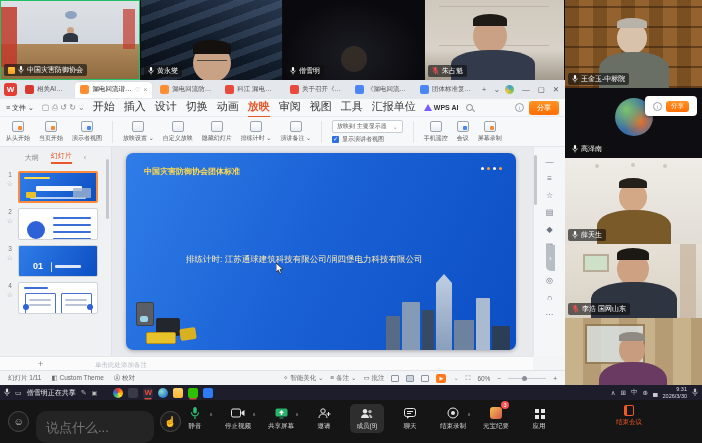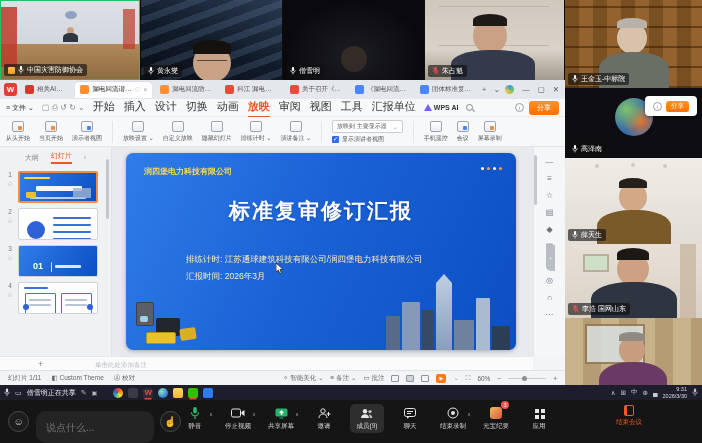--- a/index.html
+++ b/index.html
@@ -92,21 +92,21 @@
     padding:0 4px;gap:5px;color:#e8e8ee;font-size:7px;z-index:9}
   .appico{width:10px;height:10px;border-radius:2px;flex:0 0 auto}
   .appico.active{box-shadow:0 3px 0 -1.5px #d05040}
   .tray{margin-left:auto;display:flex;align-items:center;gap:5px;color:#c9c9d4;font-size:6.5px}
   .clock{display:flex;flex-direction:column;align-items:flex-end;font-size:5.5px;line-height:1.15;color:#dcdce4}
   
   .meetbar{position:absolute;left:0;top:400px;width:702px;height:43px;background:#151515;z-index:9}
   .circlebtn{position:absolute;width:21px;height:21px;border:1px solid #4a4a4a;border-radius:50%;color:#b9b9b9;
     font-size:10px;display:flex;align-items:center;justify-content:center;background:#1d1d1d}
   .saypill{position:absolute;left:36px;top:11px;width:118px;height:20px;background:#242424;border:none;border-radius:10px;
-    color:#8a8a8a;font-size:10px;padding:16px 10px;outline:none}
+    color:#8a8a8a;font-size:13px;padding:16px 10px;outline:none}
   .mctr{position:absolute;left:178px;top:4px;display:flex;gap:9px;align-items:flex-start}
   .mbtn{display:flex;flex-direction:column;align-items:center;gap:2px;font-size:6.5px;color:#d8d8d8;min-width:34px;position:relative;padding:2px 3px}
   .mbtn.hl{background:#2e2e2e;border-radius:5px}
   .crt{font-size:5px;color:#9a9a9a;position:absolute;right:-1px;top:7px}
   .badge{position:absolute;top:-3px;right:4px;background:#fa5151;color:#fff;border-radius:6px;font-size:5.5px;
     padding:0 2.5px;line-height:8px}
   .iconbox{height:14px;display:flex;align-items:center;justify-content:center}
   .yb{width:12px;height:12px;border-radius:3px;background:linear-gradient(135deg,#f3c14d,#d8544f)}
   .appsico{width:4px;height:4px;background:#e6e6e6;box-shadow:6px 0 #e6e6e6,0 6px #e6e6e6,6px 6px #e6e6e6;margin:-5px 5px 0 0}
   .endmeet{position:absolute;left:616px;top:5px;display:flex;flex-direction:column;align-items:center;gap:2px;
@@ -315,31 +315,29 @@
           <span class="bar" style="left:4px;bottom:3px;width:6px;height:6px;border-radius:50%;background:#2f62d8"></span>
           <span class="bar" style="right:4px;bottom:3px;width:6px;height:6px;border-radius:50%;background:#2f62d8"></span>
         </span>
       </div>
 
       <span class="abs" style="right:2px;top:12px;width:3px;height:60px;background:#c4c8ce;border-radius:2px"></span>
     </div>
 
     <div class="sarea">
       <div class="slide">
-        <span class="sl-header">润四堡电力科技有限公司</span>
+        <span class="sl-header">中国灾害防御协会团体标准</span>
         <span class="sl-dots">
           <span style="background:#fff"></span>
             <span style="background:#ff9d3c"></span>
             <span style="background:#fff"></span>
             <span style="background:#ff9d3c"></span>
         </span>
-        <div class="sl-title">标准复审修订汇报</div>
         <div class="sl-lines">
           <div>排练计时: 江苏通球建筑科技有限公司/润四堡电力科技有限公司</div>
-          <div>汇报时间: 2026年3月</div>
         </div>
         <span class="devices">
           <span style="left:10px;bottom:24px;width:18px;height:24px;background:#5a5e66;border:1px solid #3c4048"></span>
           <span style="left:14px;bottom:28px;width:8px;height:6px;background:#9fd3e8"></span>
           <span style="left:30px;bottom:14px;width:24px;height:18px;background:#23262c"></span>
           <span style="left:20px;bottom:6px;width:30px;height:12px;background:#e8c22a;border:1px solid #b78f1a"></span>
           <span style="left:54px;bottom:10px;width:16px;height:12px;background:#d8b020;transform:rotate(-8deg)"></span>
         </span>
         <span class="skyline">
           <div style="width:14px;height:34px;background:#5d6d82"></div>

